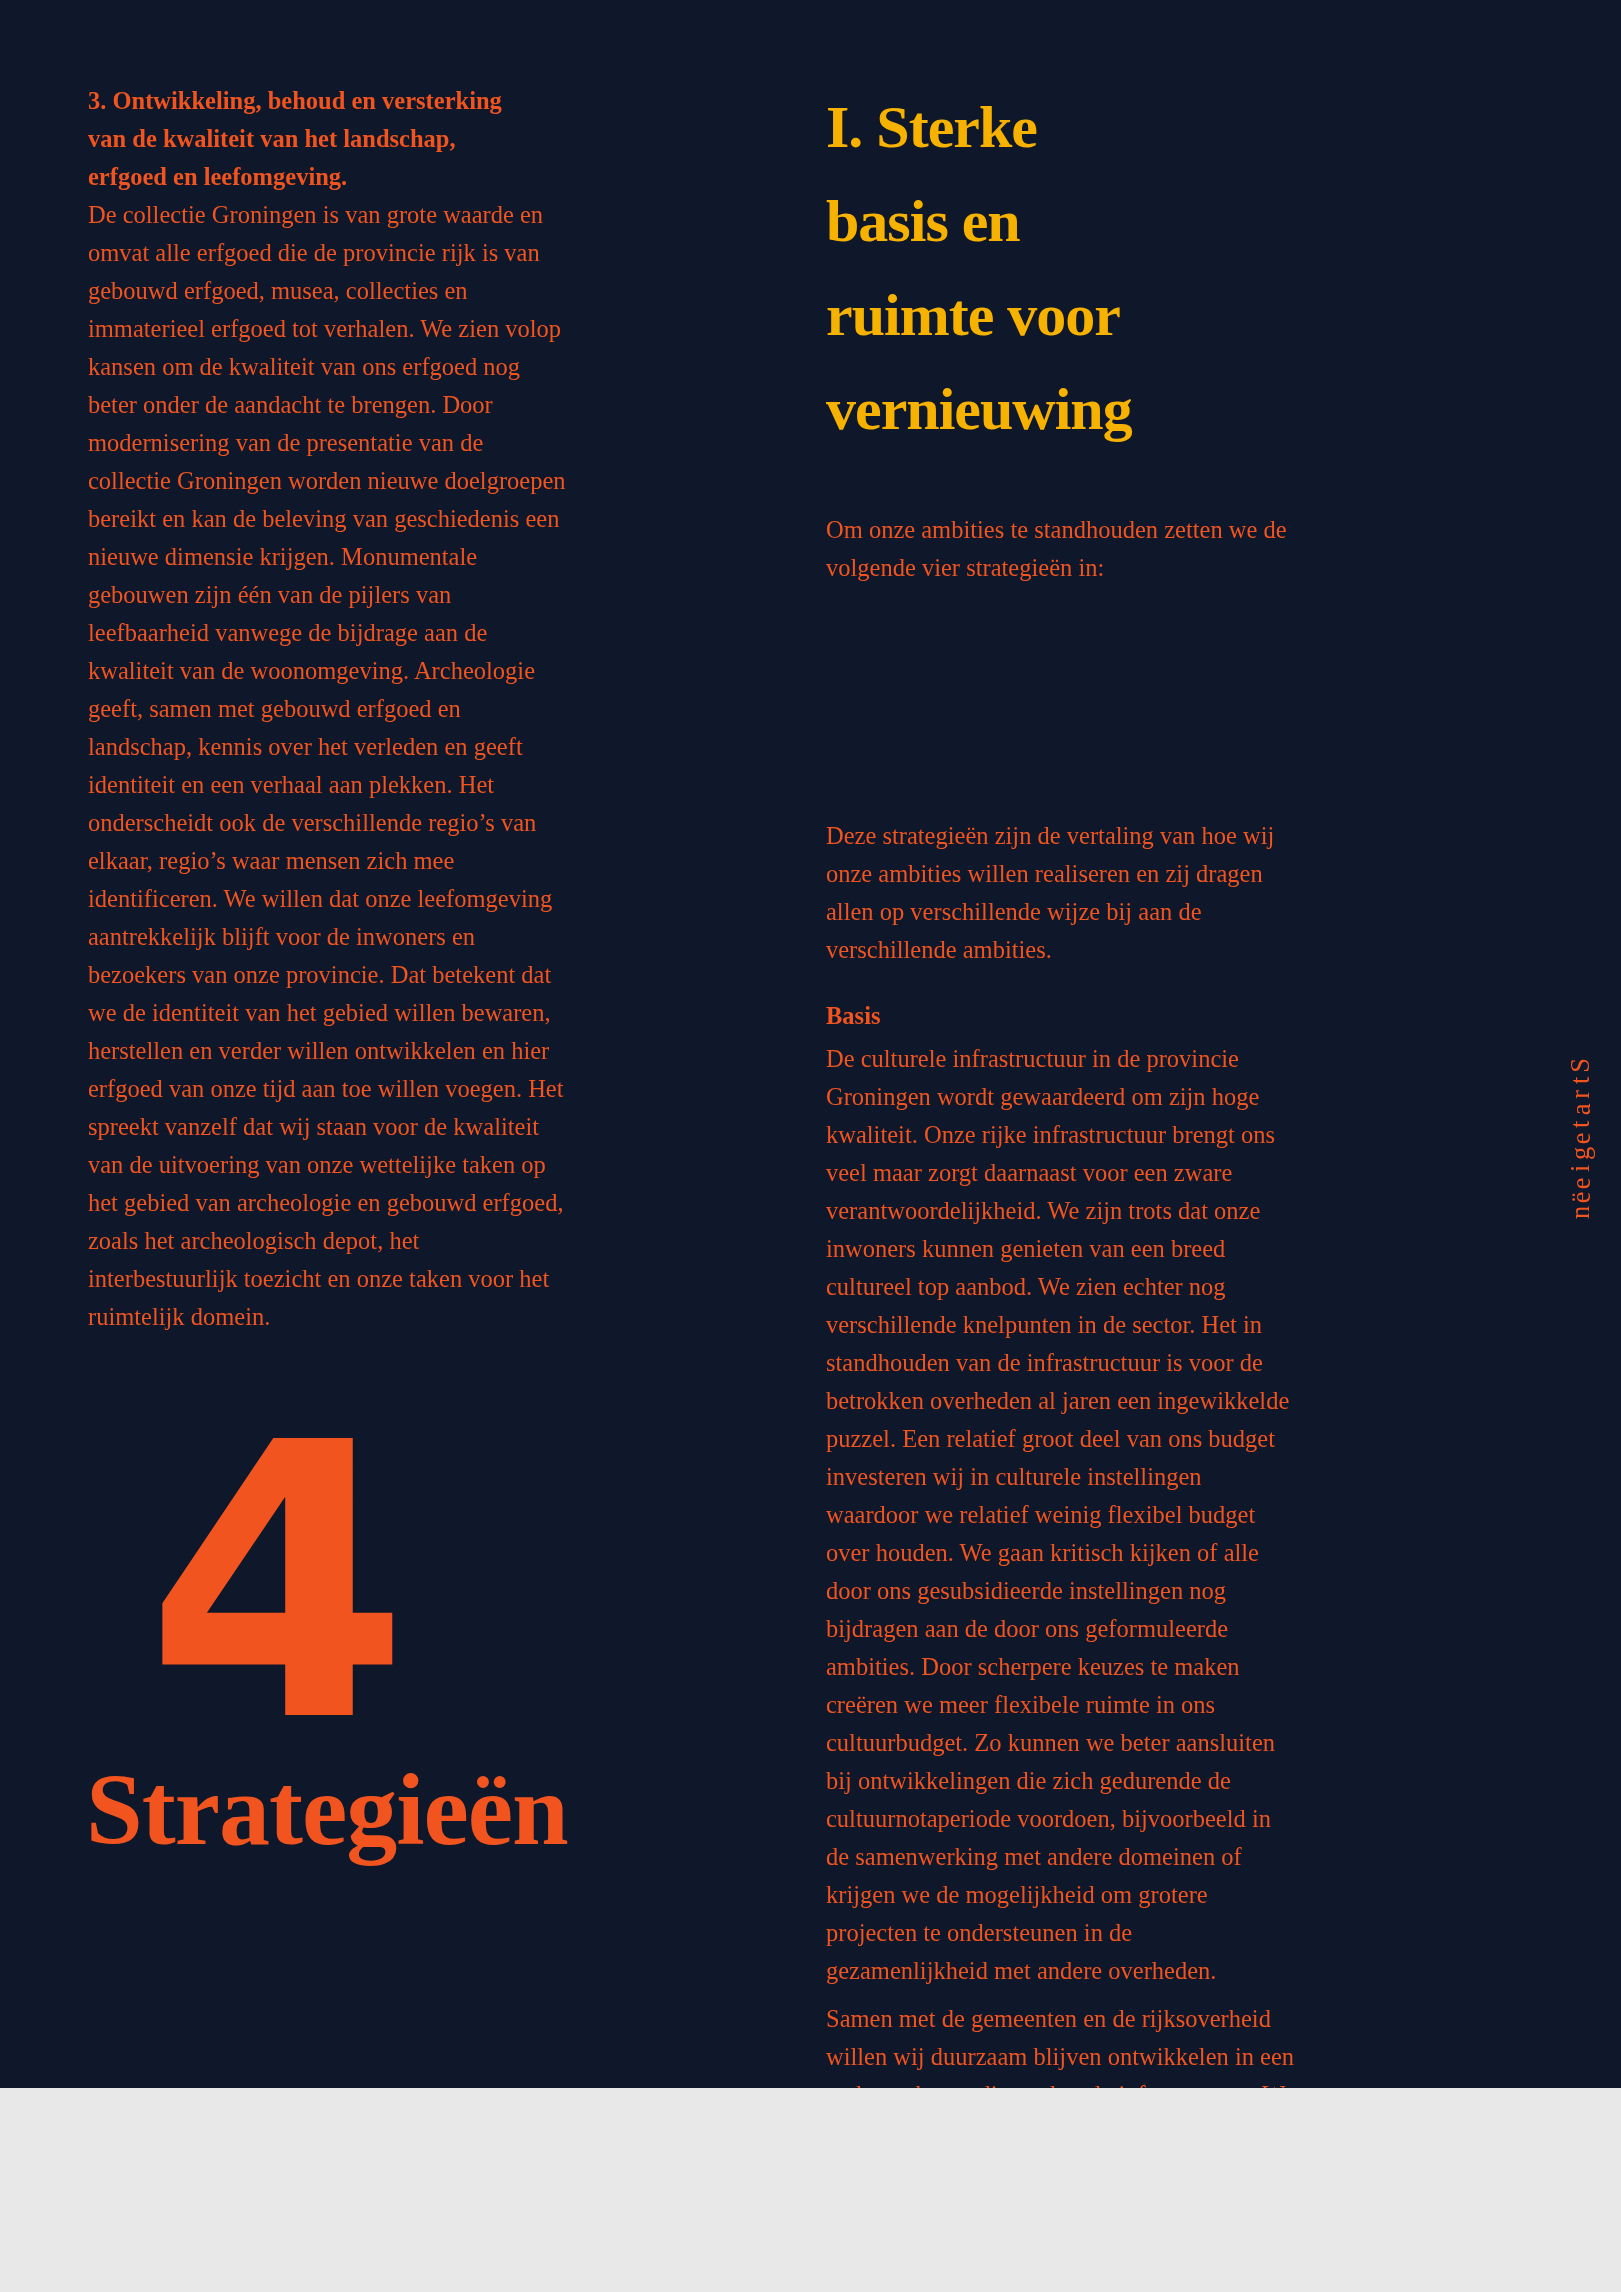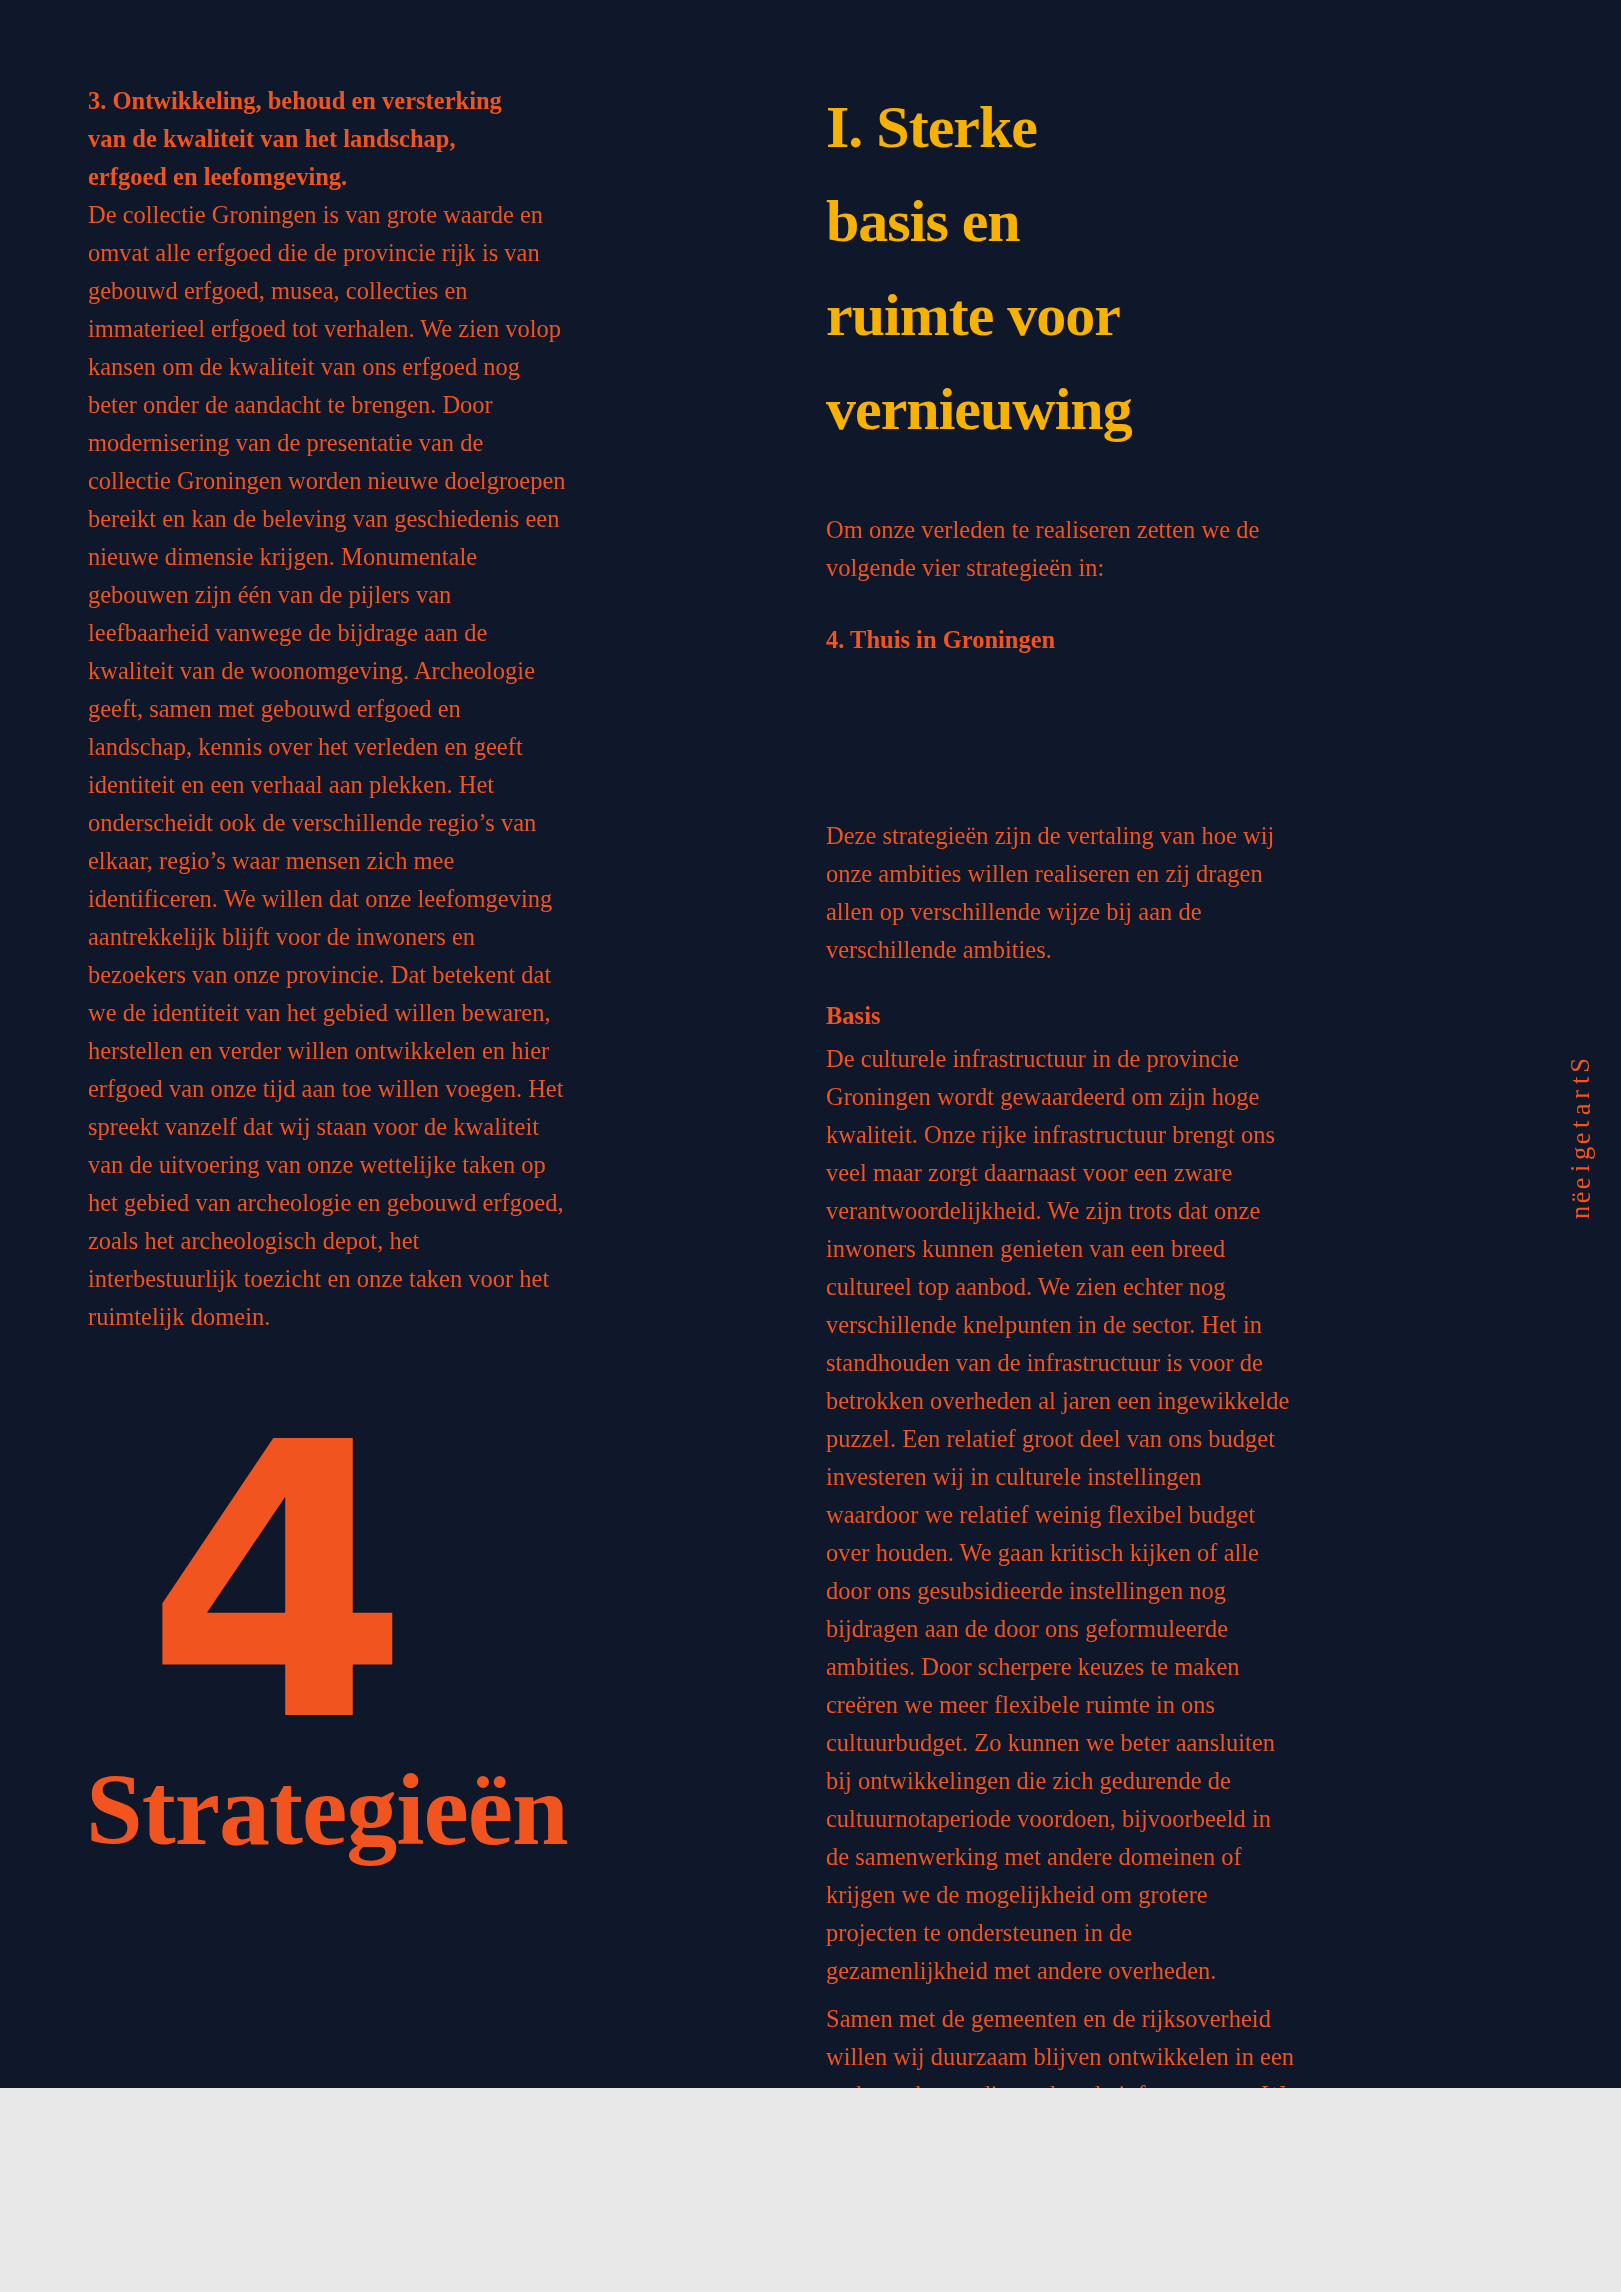--- a/index.html
+++ b/index.html
@@ -82,24 +82,23 @@
 
   <svg class="t-shape-svg" width="333" height="205" viewBox="0 0 340 209">
     <polygon transform="translate(160,25) rotate(31)" points="0,0 145,0 145,48 103,48 103,300 41,300 41,48 0,48" fill="#F8B104"></polygon>
   </svg>
 
   <div class="rblock r-title">I. Sterke
 basis en
 ruimte voor
 vernieuwing</div>
 
-  <div class="rblock r-intro">Om onze verleden te realiseren zetten we de volgende vier strategieën in:</div>
+  <div class="rblock r-intro">Om onze ambities te standhouden zetten we de volgende vier strategieën in:</div>
 
   <div class="rblock r-list">
-    <span class="strategy-item">4. Thuis in Groningen</span>
   </div>
 
   <div class="rblock r-p-vertaling">Deze strategieën zijn de vertaling van hoe wij onze ambities willen realiseren en zij dragen allen op verschillende wijze bij aan de verschillende ambities.</div>
 
   <div class="rblock r-subhead">Basis</div>
 
   <div class="rblock r-p-basis">De culturele infrastructuur in de provincie Groningen wordt gewaardeerd om zijn hoge kwaliteit. Onze rijke infrastructuur brengt ons veel maar zorgt daarnaast voor een zware verantwoordelijkheid. We zijn trots dat onze inwoners kunnen genieten van een breed cultureel top aanbod. We zien echter nog verschillende knelpunten in de sector. Het in standhouden van de infrastructuur is voor de betrokken overheden al jaren een ingewikkelde puzzel. Een relatief groot deel van ons budget investeren wij in culturele instellingen waardoor we relatief weinig flexibel budget over houden. We gaan kritisch kijken of alle door ons gesubsidieerde instellingen nog bijdragen aan de door ons geformuleerde ambities. Door scherpere keuzes te maken creëren we meer flexibele ruimte in ons cultuurbudget. Zo kunnen we beter aansluiten bij ontwikkelingen die zich gedurende de cultuurnotaperiode voordoen, bijvoorbeeld in de samenwerking met andere domeinen of krijgen we de mogelijkheid om grotere projecten te ondersteunen in de gezamenlijkheid met andere overheden.</div>
 
   <div class="rblock r-p-samen">Samen met de gemeenten en de rijksoverheid willen wij duurzaam blijven ontwikkelen in een toekomstbestendige culturele infrastructuur. We blijven daarnaast gezamenlijk inzetten op het verminderen van regeldruk en bureaucratie voor de cultuursector.</div>
 

